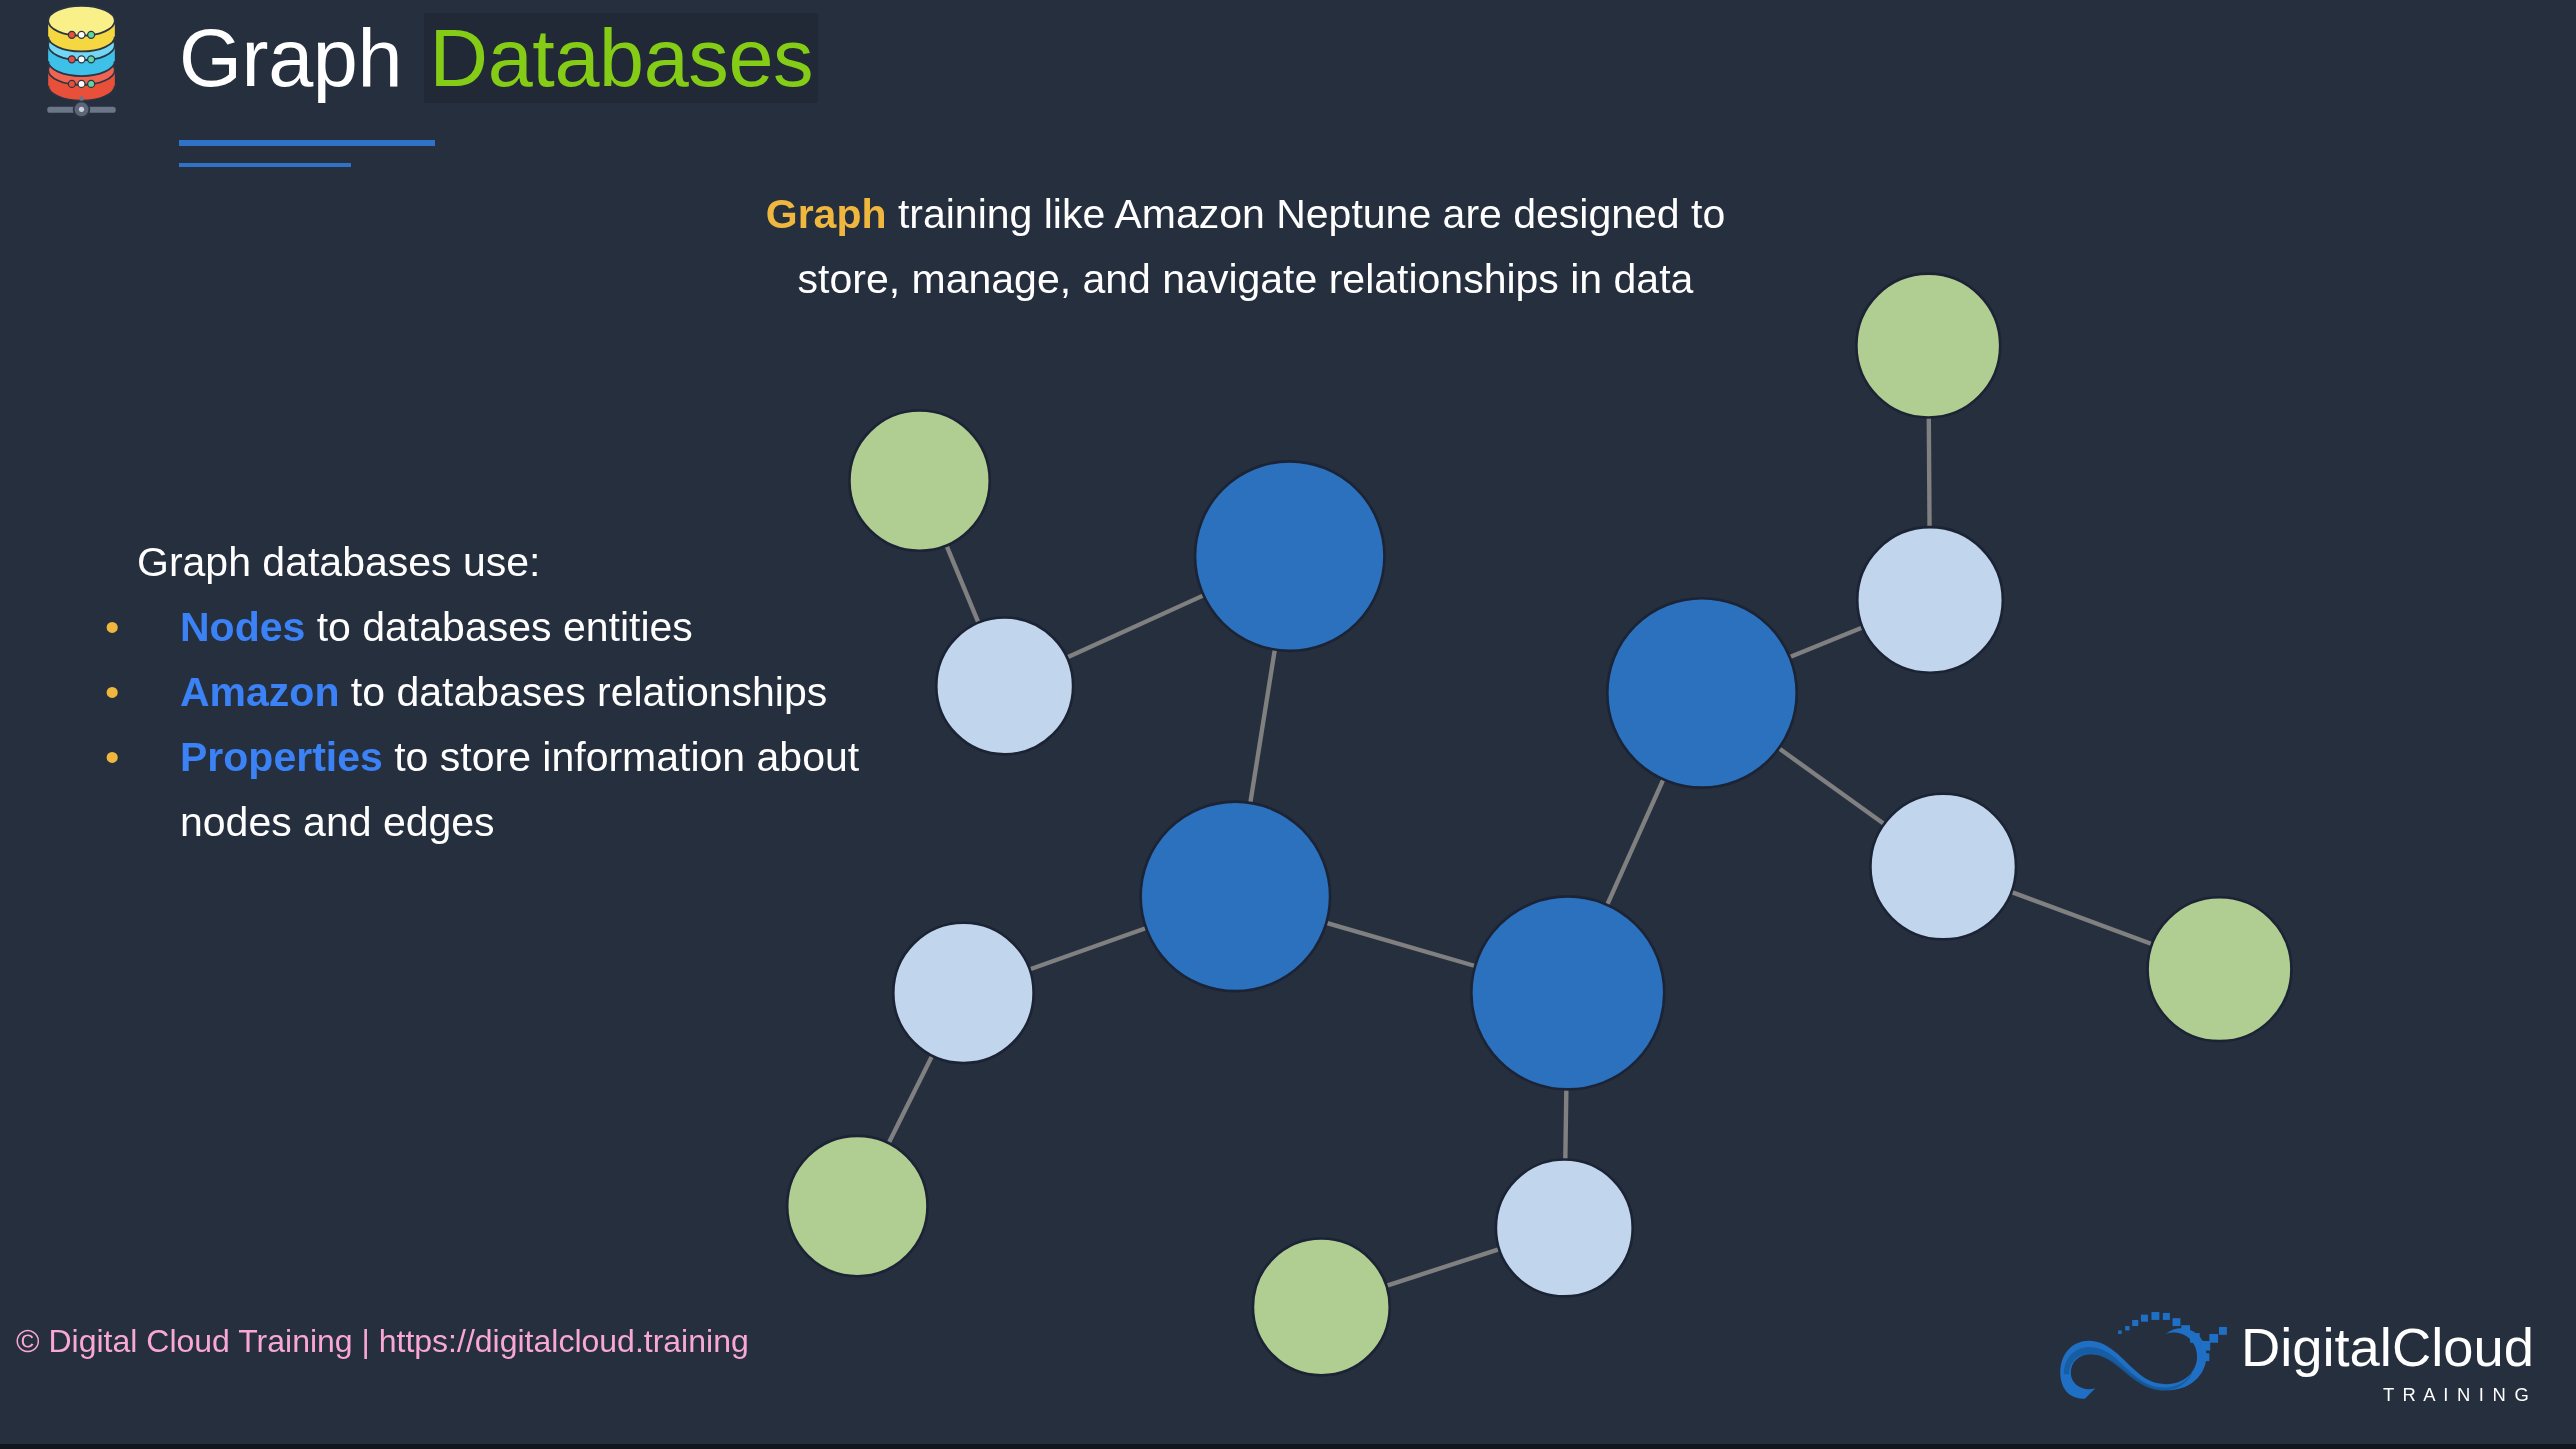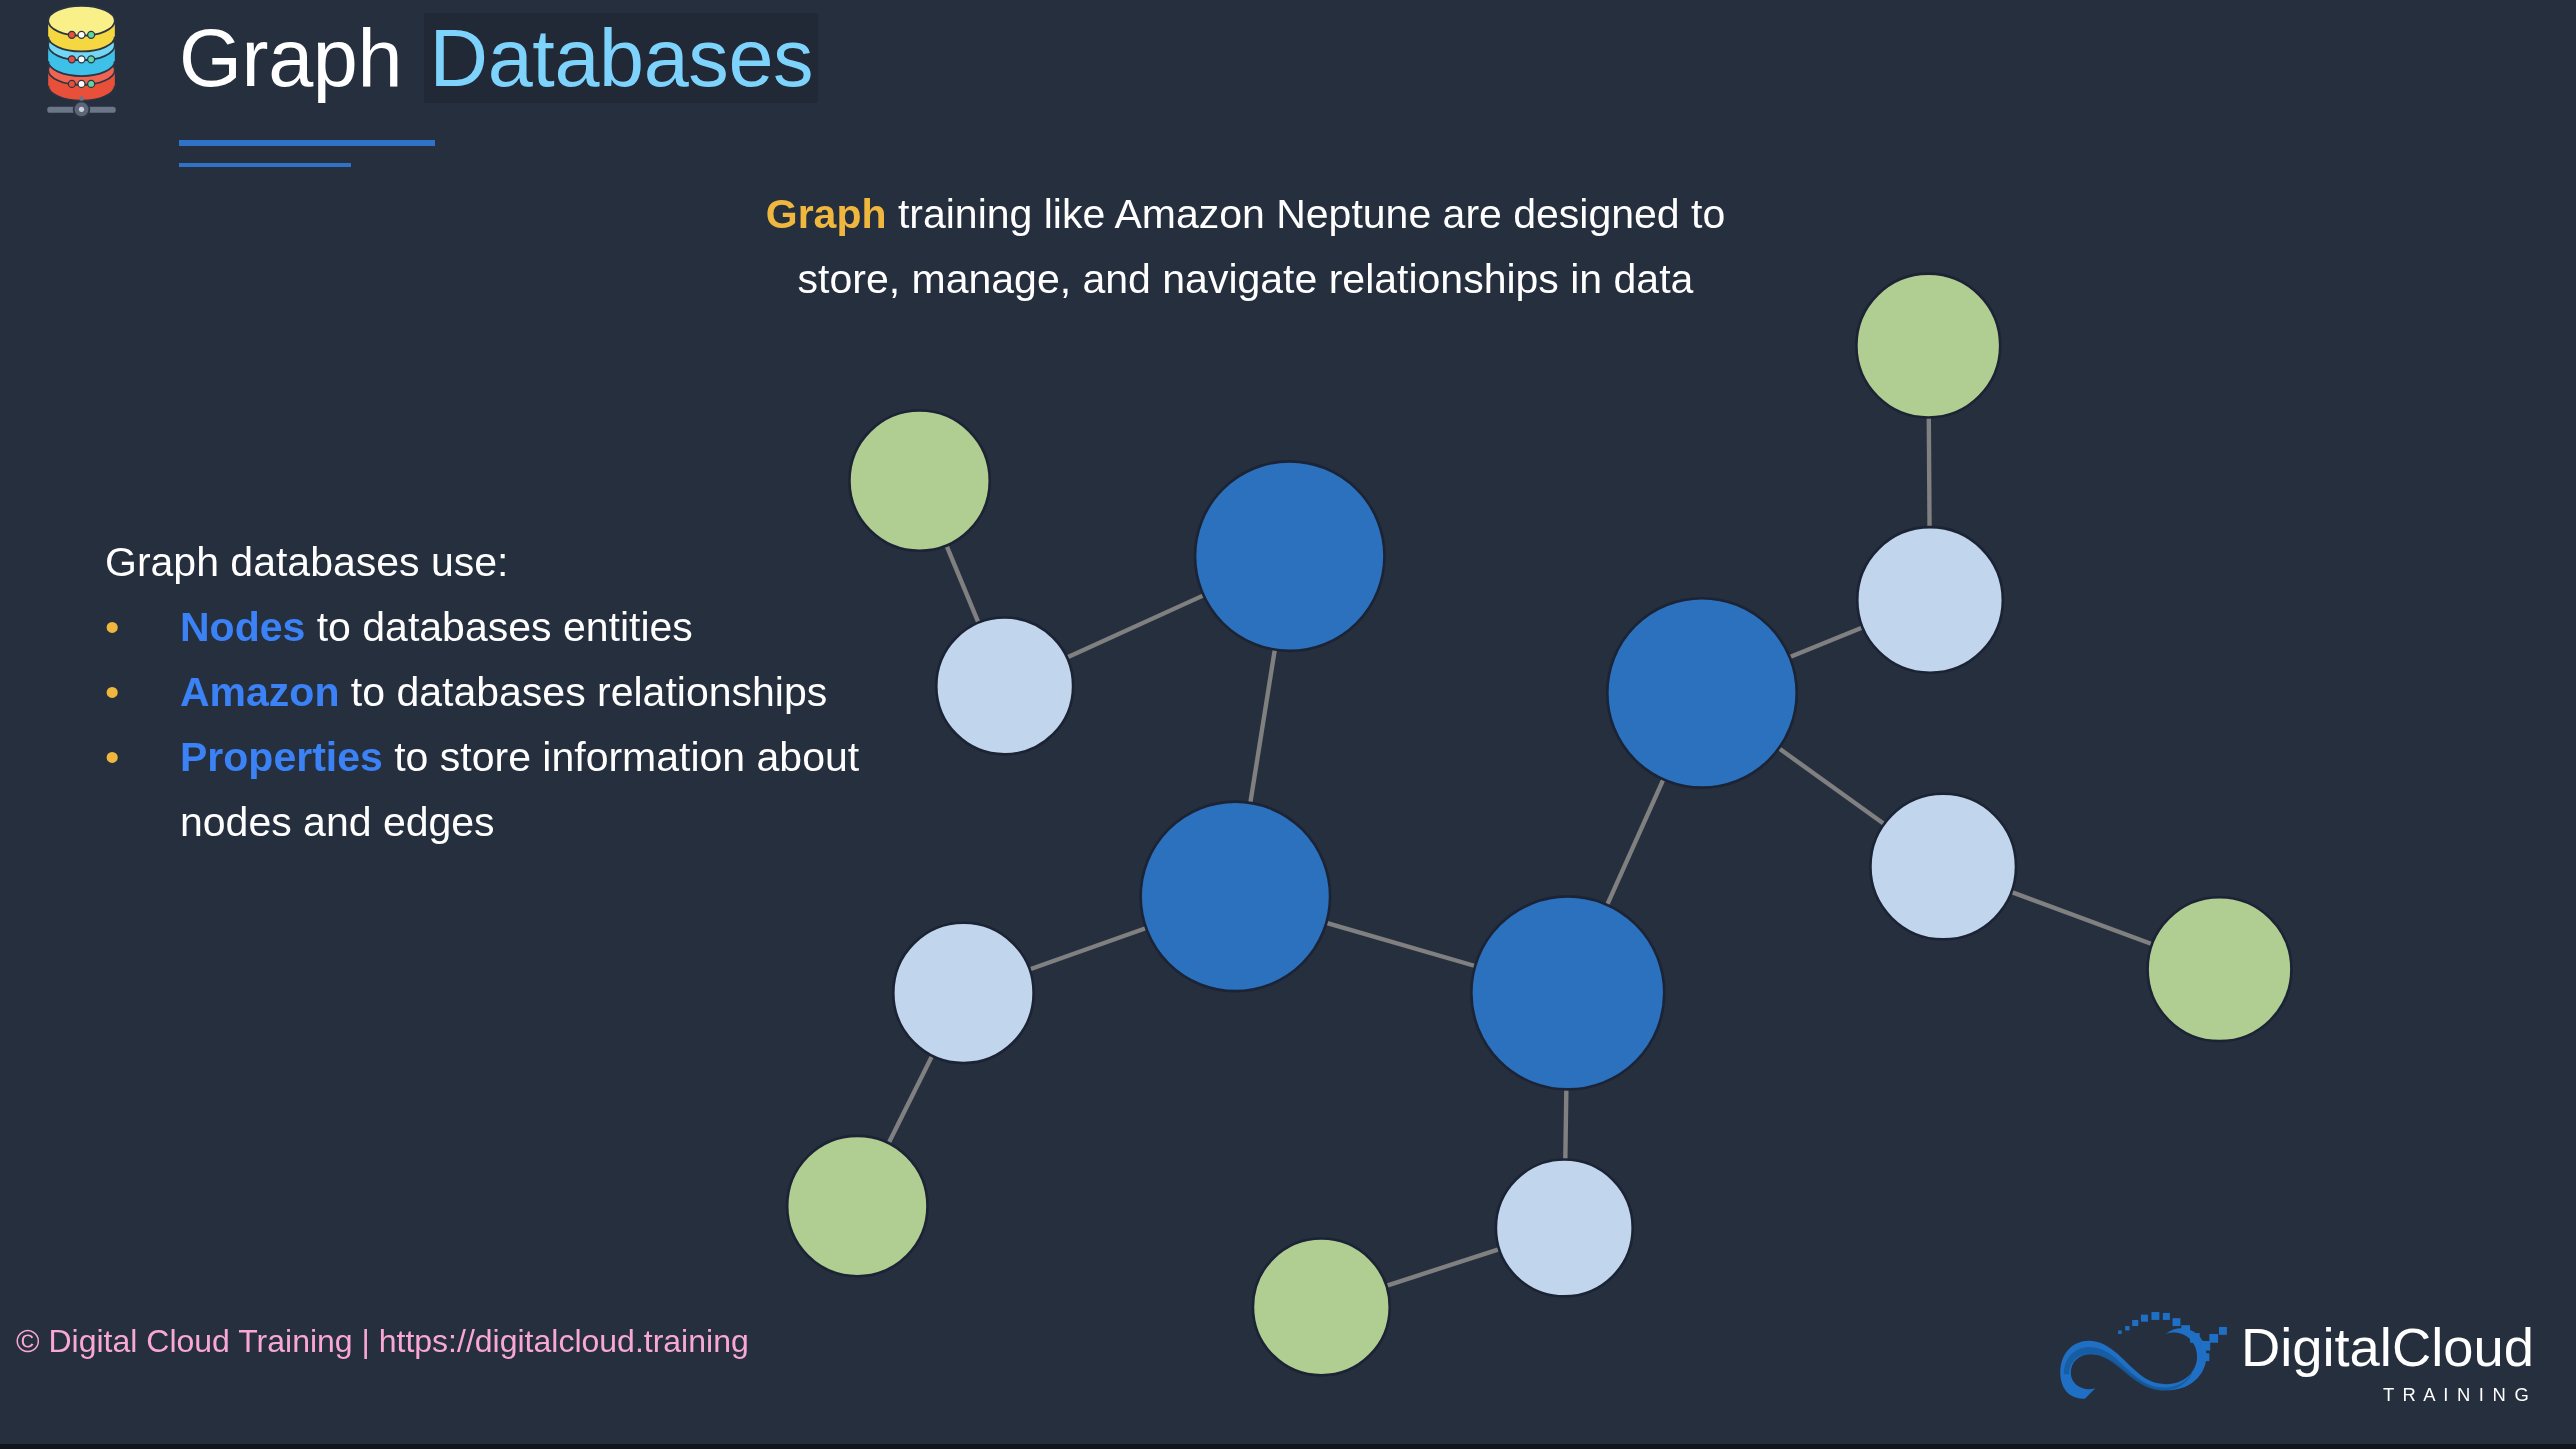--- a/index.html
+++ b/index.html
@@ -34,21 +34,21 @@
   }
   #page-title {
     font-size: 81px;
     line-height: 98px;
     letter-spacing: -0.4px;
     white-space: nowrap;
     font-weight: 400;
   }
   #page-title .t-main { color: #ffffff; }
   #page-title .t-sub {
-    color: #7dd3fc;
+    color: #84cc16;
     background: #212936;
     padding: 0 5.3px;
   }
   .rule {
     position: absolute;
     left: 179px;
     background: #2f72c7;
   }
   #rule-1 { top: 140px; width: 256px; height: 6.1px; }
   #rule-2 { top: 163px; width: 172px; height: 4.4px; }
@@ -71,21 +71,21 @@
 
   #bullet-block {
     position: absolute;
     left: 105px;
     top: 530px;
     width: 772px;
     color: #ffffff;
     font-size: 41px;
     line-height: 65px;
   }
-  #bullet-heading { margin-bottom: 0px; }
+  #bullet-heading { margin-bottom: 0px; margin-left: 32px; }
   .bullet-row {
     display: flex;
     align-items: flex-start;
   }
   .bullet-dot {
     color: #efb73e;
     width: 75px;
     flex: 0 0 75px;
     text-align: left;
     font-size: 41px;

